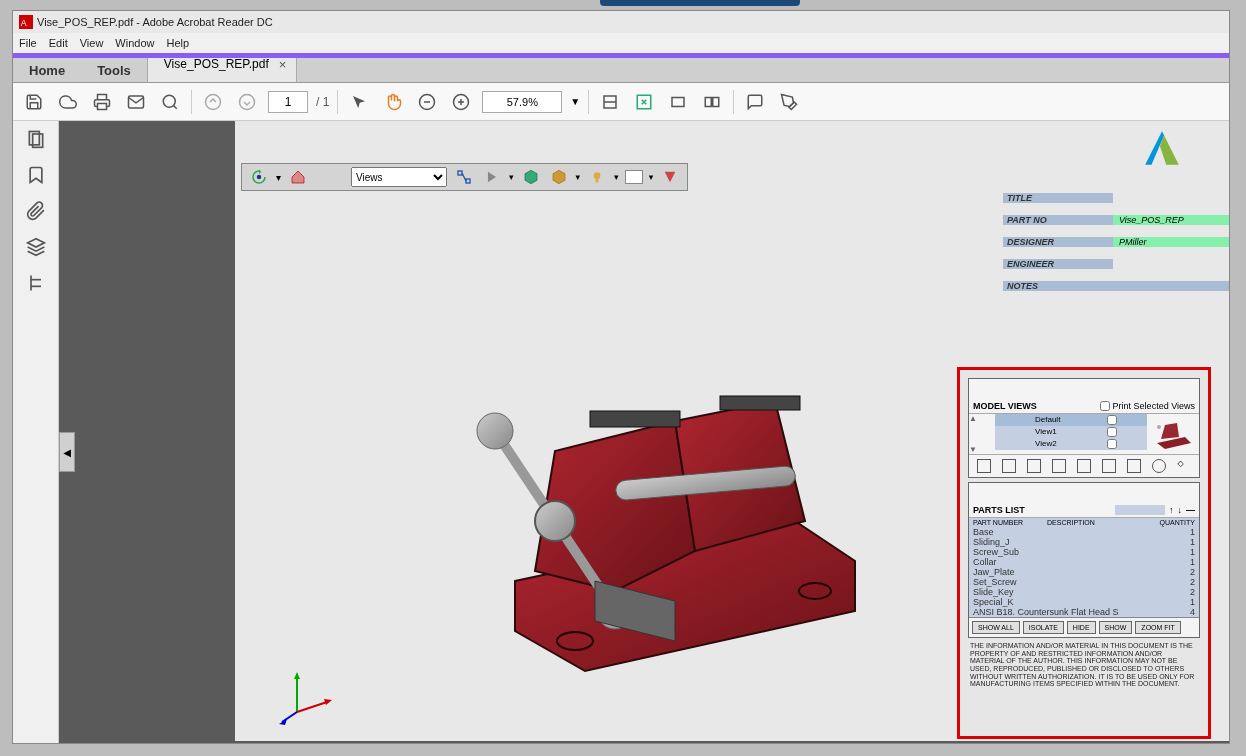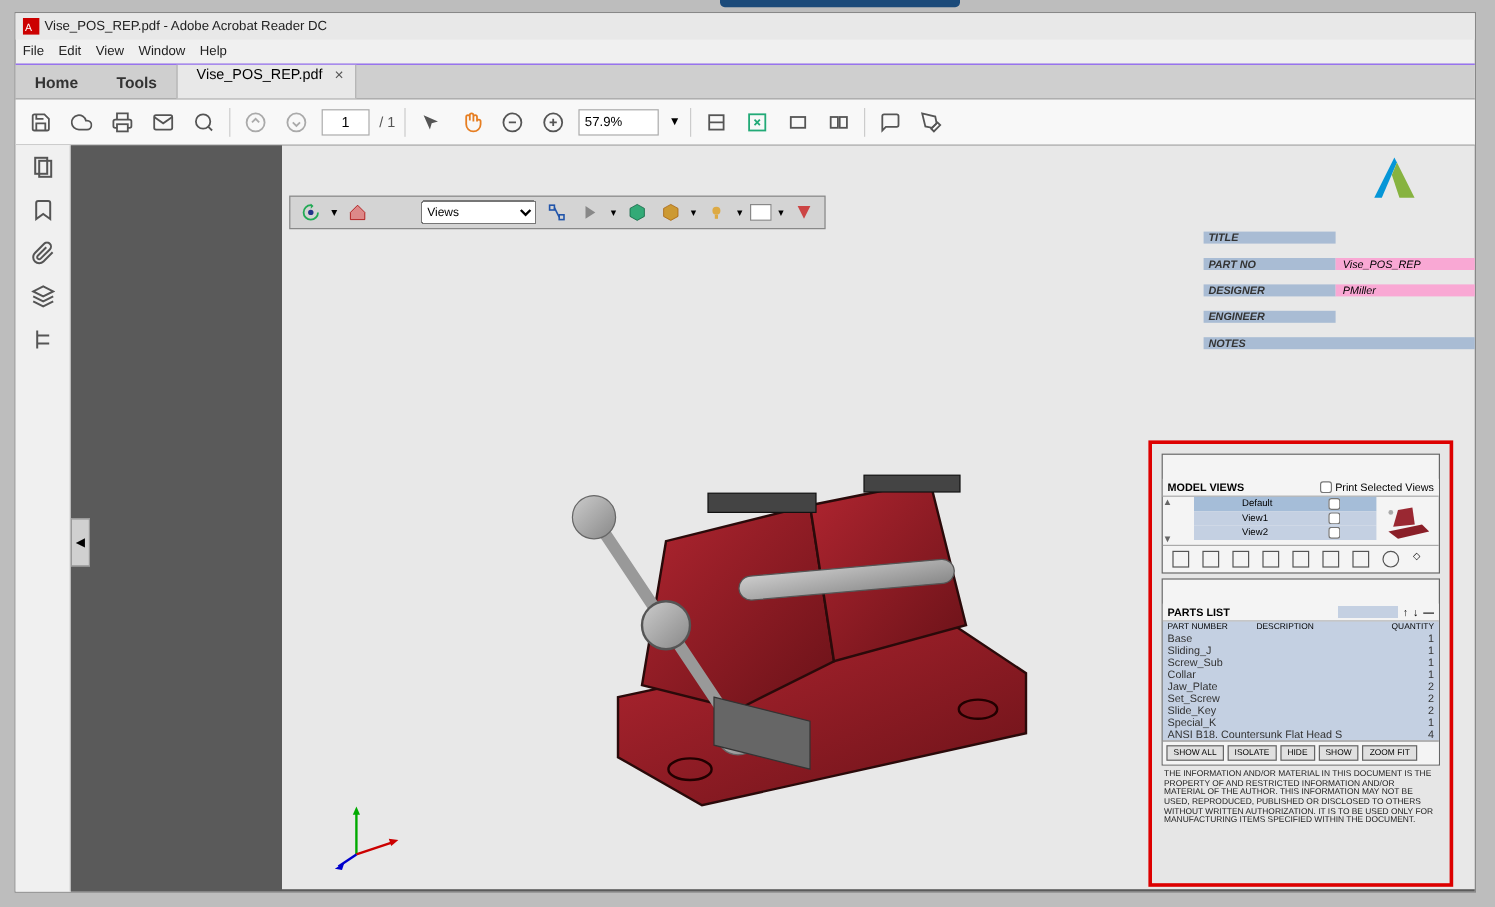--- a/index.html
+++ b/index.html
@@ -1,44 +1,44 @@
 <!DOCTYPE html>
 <html><head>
 <meta charset="utf-8">
 <style>
 * { margin: 0; padding: 0; box-sizing: border-box; font-family: Arial, sans-serif; }
 body { background: #bdbdbd; width: 1246px; height: 756px; overflow: hidden; position: relative; }
 .window { position: absolute; top: 10px; left: 12px; width: 1218px; height: 734px; background: #f0f0f0; border: 1px solid #888; }
 .title-bar { height: 22px; background: #e8e8e8; display: flex; align-items: center; padding: 0 6px; font-size: 11px; color: #222; }
 .title-bar .pdf-icon { width: 14px; height: 14px; margin-right: 4px; }
 .menu-bar { height: 20px; display: flex; align-items: center; padding: 0 6px; gap: 12px; font-size: 11px; color: #222; }
-.tab-bar { height: 30px; background: #cfcfcf; display: flex; border-top: 1px solid #8b5cf6; border-bottom: 1px solid #999; }
+.tab-bar { height: 30px; background: #cfcfcf; display: flex; border-top: 5px solid #8b5cf6; border-bottom: 1px solid #999; }
 .tab-bar .main-tab { padding: 0 16px; font-size: 13px; font-weight: bold; color: #333; height: 100%; display: flex; align-items: center; }
 .tab-bar .doc-tab { background: #e8e8e8; height: 100%; padding: 0 10px 12px 16px; display: flex; align-items: center; font-size: 12px; gap: 10px; border-left: 1px solid #aaa; border-right: 1px solid #aaa; }
 .close-x { font-size: 13px; color: #555; cursor: pointer; }
 .toolbar { height: 38px; background: #f8f8f8; display: flex; align-items: center; padding: 0 8px; gap: 8px; border-bottom: 1px solid #ccc; }
 .toolbar .sep { width: 1px; height: 24px; background: #ccc; }
 .tool-btn { width: 26px; height: 26px; display: flex; align-items: center; justify-content: center; color: #555; border-radius: 2px; }
 .tool-btn svg { width: 18px; height: 18px; }
 .page-input { width: 40px; height: 22px; text-align: center; border: 1px solid #aaa; font-size: 12px; }
-.zoom-input { width: 67px; height: 22px; font-size: 11px; border: 1px solid #aaa; padding: 0 4px; }
+.zoom-input { width: 80px; height: 22px; font-size: 11px; border: 1px solid #aaa; padding: 0 4px; text-align: center; }
 .content { display: flex; height: calc(100% - 110px); }
 .left-panel { width: 46px; background: #f0f0f0; border-right: 1px solid #ccc; display: flex; flex-direction: column; align-items: center; padding-top: 8px; gap: 16px; }
 .left-panel .ic { width: 20px; height: 20px; color: #555; }
 .doc-area { flex: 1; background: #5a5a5a; position: relative; overflow: hidden; }
 .collapse-tab { position: absolute; left: 0; top: 50%; width: 16px; height: 40px; background: #d0d0d0; display: flex; align-items: center; justify-content: center; font-size: 10px; border: 1px solid #999; }
 .page { position: absolute; left: 176px; top: 0; width: 998px; height: 620px; background: #e8e8e8; }
 .embed-toolbar { position: absolute; left: 6px; top: 42px; height: 28px; background: #d4d4d4; border: 1px solid #888; display: flex; align-items: center; padding: 0 6px; gap: 6px; }
 .embed-toolbar .eb-btn { width: 22px; height: 22px; display: flex; align-items: center; justify-content: center; }
 .embed-toolbar select { height: 20px; font-size: 10px; width: 96px; margin-left: 36px; }
 .autodesk-logo { position: absolute; right: 50px; top: 6px; }
 .info-table { position: absolute; right: 0px; top: 66px; width: 230px; font-size: 9px; }
 .info-table .row { display: flex; height: 22px; align-items: center; font-style: italic; }
 .info-table .label { width: 110px; background: #a9bcd4; padding: 0 4px; font-weight: bold; color: #333; }
-.info-table .val { flex: 1; padding: 0 6px; background: #f9a8d4; }
+.info-table .val { flex: 1; padding: 0 6px; background: #86efac; }
 .highlight-box { position: absolute; right: 22px; top: 246px; width: 254px; height: 372px; border: 3px solid #d00; background: #e6e6e6; }
 .panel { border: 1px solid #666; margin: 8px 8px 4px 8px; background: #f4f4f4; font-size: 8px; }
 .panel-head { display: flex; align-items: center; justify-content: space-between; padding: 2px 4px; font-weight: bold; background: #f4f4f4; border-bottom: 1px solid #aaa; font-size: 9px; margin-top: 20px; }
 .panel-head .chk-label { font-weight: normal; display: flex; align-items: center; gap: 3px; }
 .views-body { display: flex; }
 .views-list { flex: 1; padding-left: 16px; }
 .view-row { display: flex; justify-content: space-between; padding: 1px 30px 1px 40px; background: #c4d0e2; font-size: 8px; }
 .view-row.default { background: #a5bdd8; }
 .thumb { width: 52px; height: 40px; display: flex; align-items: center; justify-content: center; }
 .view-icons { display: flex; gap: 4px; padding: 4px; border-top: 1px solid #aaa; justify-content: space-around; }

